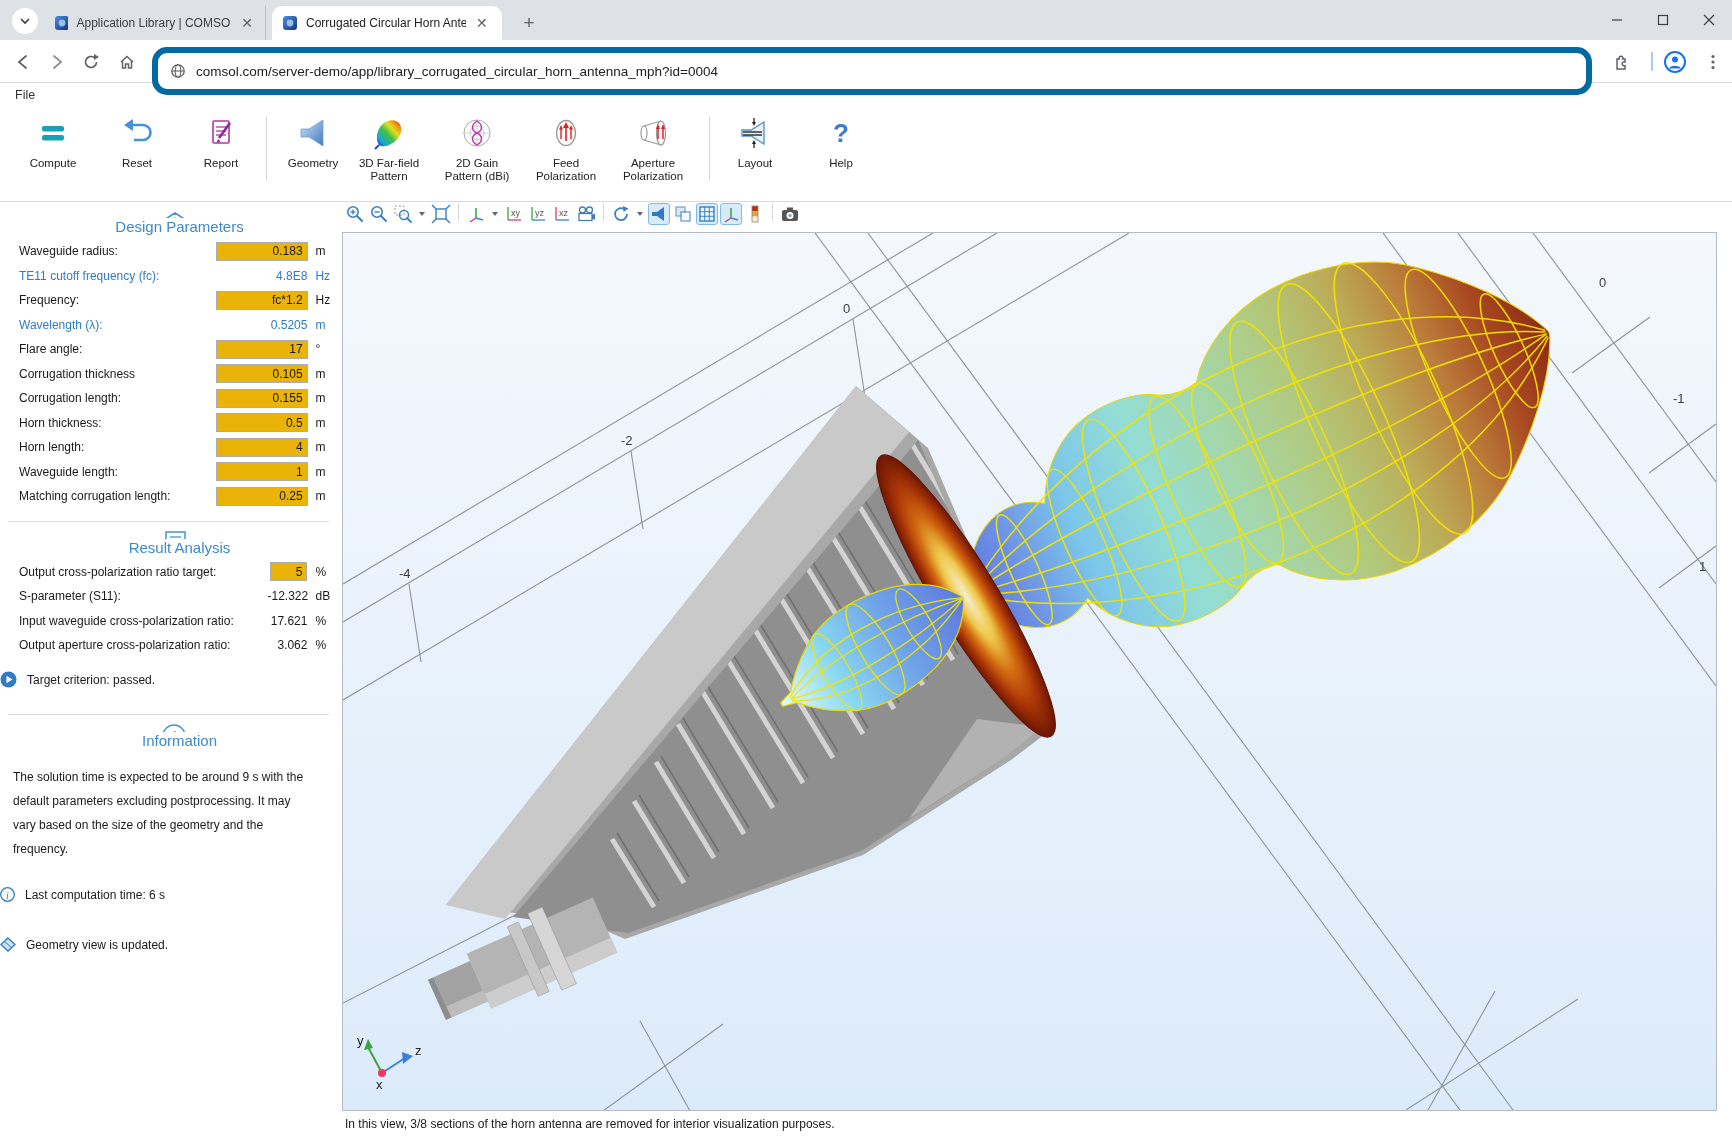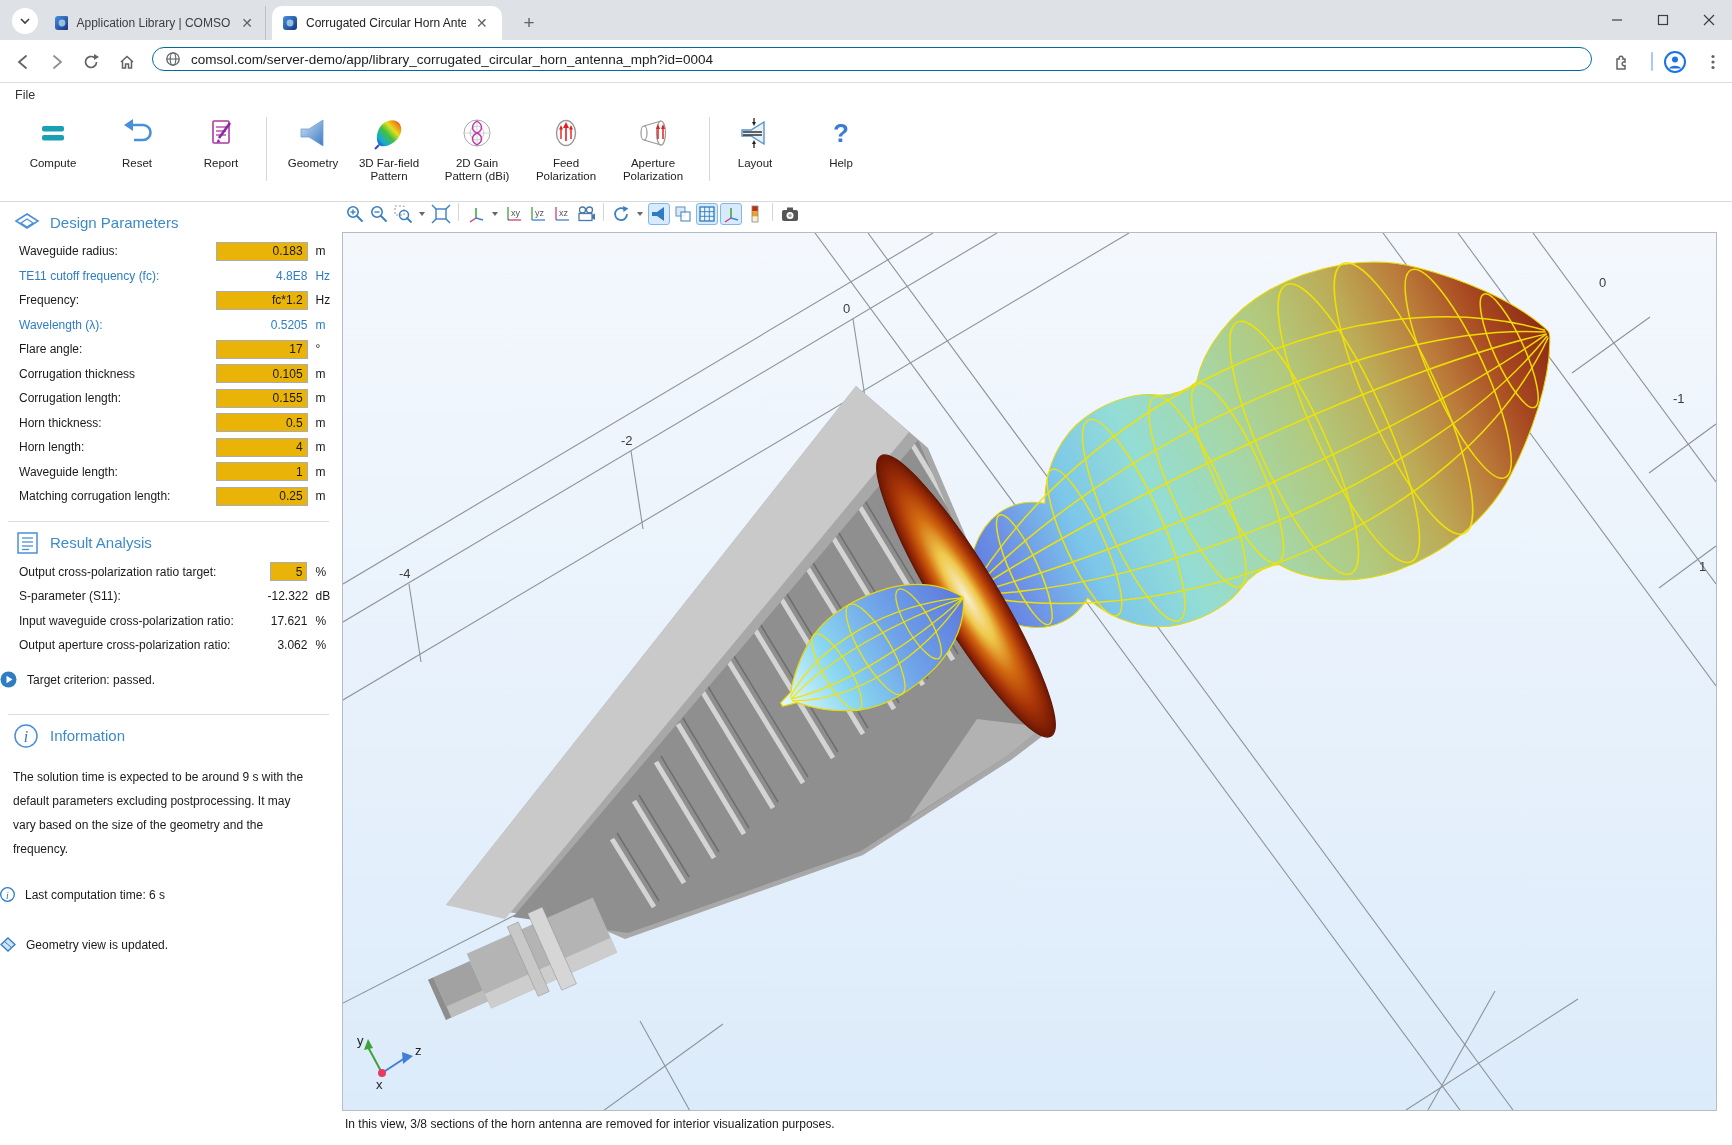--- a/index.html
+++ b/index.html
@@ -16,38 +16,38 @@
   .tab.inactive { left:44px; width:222px; border-right:1px solid #bdc1c6; }
   .tab.active { left:272px; width:230px; background:#fff; border-radius:10px 10px 0 0; color:#202124; }
   .tab .x { font-size:14px; color:#5f6368; padding:0 2px; }
   .newtab { position:absolute; left:516px; top:10px; width:26px; height:26px; display:flex;
             align-items:center; justify-content:center; color:#5f6368; font-size:19px; }
   .winctl { position:absolute; top:0; height:40px; width:46px; display:flex; align-items:center;
             justify-content:center; color:#3c4043; }
   .navbar { position:absolute; left:0; top:40px; width:1732px; height:43px; background:#fff;
             border-bottom:1px solid #dadce0; }
   .navico { position:absolute; top:9px; width:26px; height:26px; display:flex; align-items:center; justify-content:center; }
-  .urlbar { position:absolute; left:152px; top:7px; width:1440px; height:24px; border:1px solid #0369a1;
-            border-radius:15px; background:#fff; display:flex; align-items:center; padding:0 12px; }
+  .urlbar { position:absolute; left:152px; top:7px; width:1440px; height:30px; border:6px solid #0369a1;
+            border-radius:15px; background:#fff; display:flex; align-items:center; padding:18px 12px; }
   .urltext { font-size:13.5px; color:#202124; margin-left:10px; white-space:nowrap; }
   .pindiv { position:absolute; left:1651px; top:12px; width:2px; height:19px; background:#a8c7fa; border-radius:1px; }
 
   
   .menubar { position:absolute; left:0; top:84px; width:1732px; height:22px; }
   .filelbl { margin-left:15px; font-size:12.5px; color:#333; line-height:22px; display:inline-block; }
   .ribbon { position:absolute; left:0; top:107px; width:1732px; height:93px; display:flex; align-items:flex-start; padding-left:18px; }
   .rbtn { display:flex; flex-direction:column; align-items:center; margin-top:6px; }
   .rbtn .ric { height:40px; display:flex; align-items:center; justify-content:center; }
   .rbtn .rlb { font-size:11.5px; color:#222; line-height:13px; text-align:center; margin-top:4px; }
   .rsep { width:1px; height:64px; background:#d6d6d6; margin:10px 12px 0 12px; }
   .hrule { position:absolute; left:0; top:201px; width:1732px; height:1px; background:#dadada; }
 
   
   .lpanel { position:absolute; left:0; top:201px; width:337px; }
-  .shead { display:flex; align-items:center; margin:8px 0 4px 13px; height:26px; }
+  .shead { display:flex; align-items:center; margin:8px 0 4px 13px; height:26px;flex-direction:column; }
   .shead .stitle { font-size:15px; color:#3d8ac9; margin-left:9px; }
   .prow { height:24.5px; display:flex; align-items:center; padding-left:19px; }
   .plbl { width:202px; font-size:12px; }
   .pval { width:92px; display:flex; justify-content:flex-end; }
   .pbox { width:92px; height:19px; border:1px solid #a9acb2; font-size:12px; text-align:right;
           padding:0 4px; font-family:"Liberation Sans",sans-serif; color:#1a1a1e; background:#eab308; }
   .pbox.narrow { width:37px; }
   .ro { font-size:12px; text-align:right; width:92px; }
   .punit { width:30px; padding-left:8px; font-size:12px; }
   .blue .plbl, .blue .ro, .blue .punit { color:#2e7cc4; }

